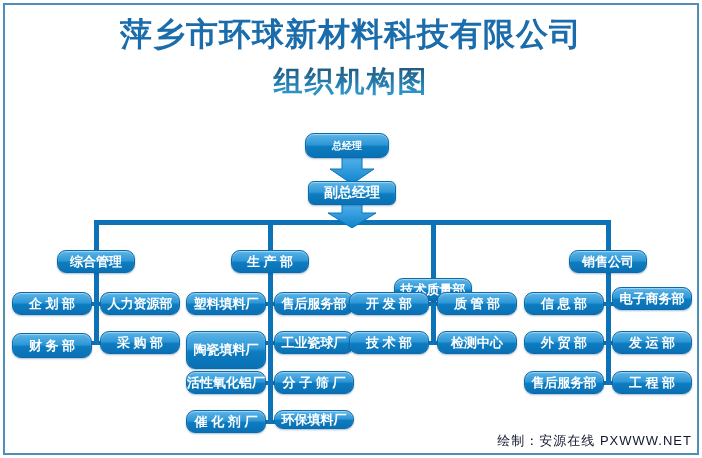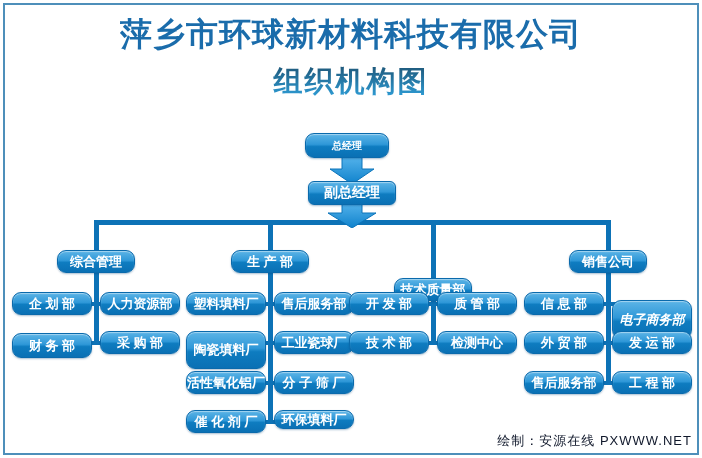--- a/index.html
+++ b/index.html
@@ -109,20 +109,20 @@
     <div class="node" style="left: 349px; top: 292px; width: 80px; height: 23px;">开 发 部</div>
     <div class="node" style="left: 437px; top: 292px; width: 80px; height: 23px;">质 管 部</div>
     <div class="node" style="left: 349px; top: 331px; width: 80px; height: 23px;">技 术 部</div>
     <div class="node" style="left: 437px; top: 331px; width: 80px; height: 23px;">检测中心</div>
     <div class="vline" style="left: 606px; top: 220px; width: 5px; height: 165px;"></div>
     <div class="stub" style="left: 594px; top: 302px; width: 28px; height: 4px;"></div>
     <div class="stub" style="left: 594px; top: 341px; width: 28px; height: 4px;"></div>
     <div class="stub" style="left: 594px; top: 381px; width: 28px; height: 4px;"></div>
     <div class="node" style="left: 569px; top: 250px; width: 78px; height: 23px;">销售公司</div>
     <div class="node" style="left: 524px; top: 292px; width: 80px; height: 23px;">信 息 部</div>
-    <div class="node" style="left: 612px; top: 300px; width: 80px; height: 39px; font-style: italic;">电子商务部</div>
+    <div class="node" style="left: 612px; top: 287px; width: 80px; height: 23px;">电子商务部</div>
     <div class="node" style="left: 524px; top: 331px; width: 80px; height: 23px;">外 贸 部</div>
     <div class="node" style="left: 612px; top: 331px; width: 80px; height: 23px;">发 运 部</div>
     <div class="node" style="left: 524px; top: 371px; width: 80px; height: 23px;">售后服务部</div>
     <div class="node" style="left: 612px; top: 371px; width: 80px; height: 23px;">工 程 部</div>
   </div>
 
 <div class="watermark">绘制：安源在线 PXWWW.NET</div>
 
 </body></html>

